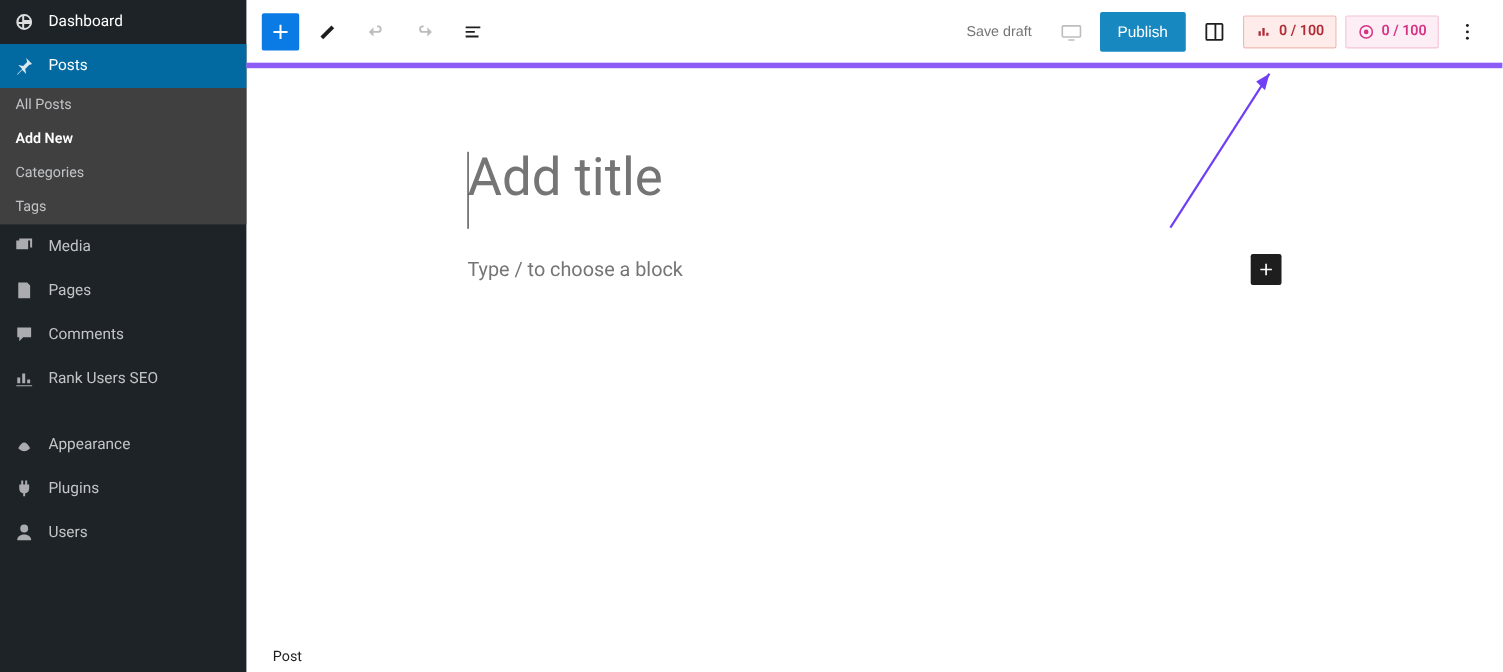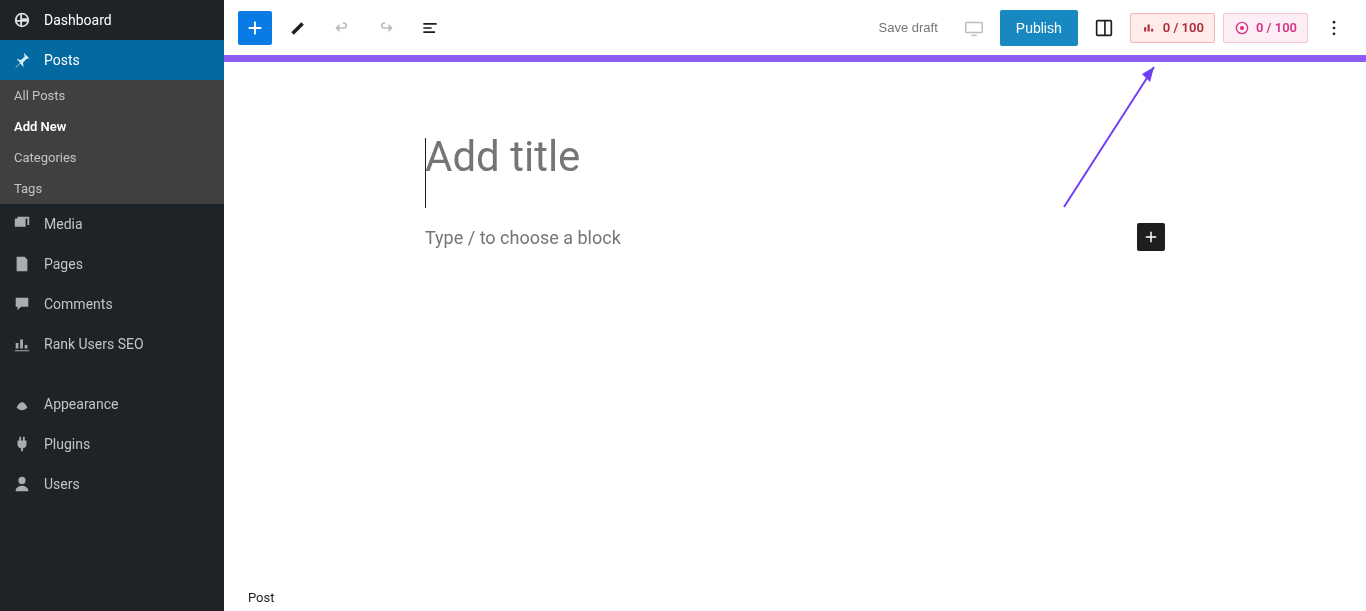--- a/index.html
+++ b/index.html
@@ -19,38 +19,38 @@
     border-top:8px solid transparent; border-bottom:8px solid transparent; border-right:8px solid #fff;
   }
   .submenu { background:#404040; }
   .submenu li { padding: 8px 14px; font-size: 13px; }
   .submenu li.current { color:#fff; font-weight:600; }
   .admin-sep { height: 14px; }
   .admin-menu svg { fill: currentColor; }
 
   
   .editor { flex: 1; display: flex; flex-direction: column; position: relative; }
-  .editor-header { height: 62px; border-bottom: 7px solid #8b5cf6; display: flex; align-items: center; padding: 0 14px; gap: 8px; }
+  .editor-header { height: 62px; border-bottom: 5px solid #8b5cf6; display: flex; align-items: center; padding: 0 14px; gap: 8px; }
   .hbtn { width: 36px; height: 36px; border-radius: 2px; background: transparent; border: none; display:inline-flex; align-items:center; justify-content:center; cursor:pointer; color:#1e1e1e;}
   .hbtn.add { background:#1e6fd9; background:#007cba; background:#0073aa; background:#007cba; color:#fff; width:34px; height:34px; border-radius:2px;}
   .hbtn.add { background:#007cba; }
   .hbtn.add { background:#0d6efd; }
   .hbtn.add { background:#007cba; }
   .hbtn.disabled { color:#bdbdbd; cursor:default; }
   .spacer { flex:1; }
   .save-draft { color:#757575; background:none; border:none; font-size:13px; cursor:pointer; padding:6px 10px;}
   .publish { background:#007cba; color:#fff; border:none; padding:10px 16px; font-size:14px; border-radius:2px; cursor:pointer; opacity:.9;}
   .score-badge { border:1px solid #f3c0bf; background:#fceeee; color:#c9356e; padding:6px 10px; border-radius:2px; display:inline-flex; align-items:center; gap:6px; font-weight:600; font-size:13px; cursor:pointer;}
   .score-badge .sc-ico{ width:16px; height:16px; display:inline-flex; align-items:center; justify-content:center;}
   .score-badge.rm { color:#d63384; border-color:#f5c2d6; background:#fdeef5;}
   .score-badge.ai { color:#b02a37; border-color:#f3b7b1; background:#fdecea;}
 
   .canvas { flex:1; position:relative; overflow:auto; }
   .post-body { max-width: 780px; margin: 70px auto 0; padding: 0 20px; }
-  .title-input { width:100%; border:none; outline:none; font-size:42px; font-weight:400; color:#1e1e1e; font-family:inherit; }
+  .title-input { width:100%; border:none; outline:none; font-size:48px; font-weight:400; color:#1e1e1e; font-family:inherit; }
   .title-input::placeholder { color:#757575; }
   .title-wrap { position:relative; }
   .title-cursor { position:absolute; left:0; top:6px; width:1px; height:70px; background:#1e1e1e; }
   .block-placeholder { margin-top: 42px; display:flex; align-items:center; justify-content:space-between; color:#757575; font-size:18px;}
   .add-block { width:28px; height:28px; background:#1e1e1e; color:#fff; border:none; border-radius:2px; display:inline-flex; align-items:center; justify-content:center; cursor:pointer;}
   .footer-tab { position:absolute; left:24px; bottom:0; padding:10px 0 6px; font-size:13px; color:#1e1e1e; }
 
   
   .annot { position:absolute; pointer-events:none; }
   .annot svg line { stroke:#6f3ff5; stroke-width:2;}

